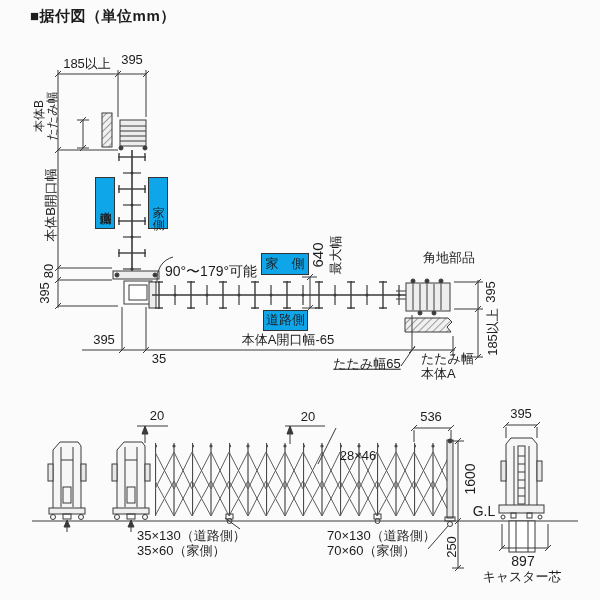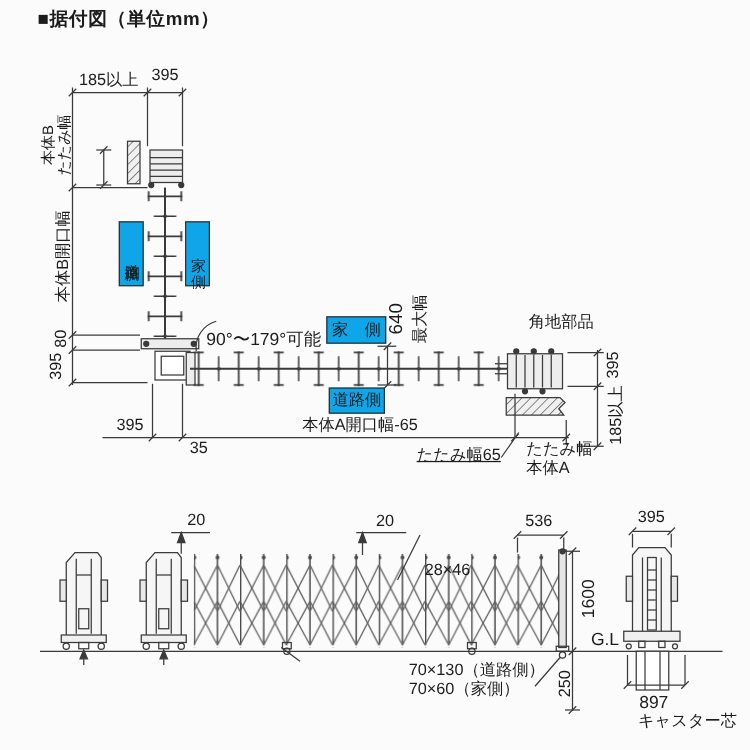--- a/index.html
+++ b/index.html
@@ -329,18 +329,20 @@
 本体A</div>
 
 <div class="lbl ctr" style="left:157px;top:416px;">20</div>
 <div class="lbl ctr" style="left:308px;top:417px;">20</div>
 <div class="lbl ctr" style="left:358px;top:418px;margin-top:38px;">28×46</div>
 <div class="lbl ctr" style="left:431px;top:417px;">536</div>
 <div class="lbl ctr" style="left:521px;top:414px;">395</div>
 <div class="lbl rot fs14" style="left:471px;top:479px;">1600</div>
 <div class="lbl ctr fs14" style="left:484px;top:512px;text-align:right;">G.L</div>
 <div class="lbl rot" style="left:452px;top:547px;">250</div>
+<div class="lbl" style="left:137px;top:529px;">35×130（道路側）
+35×60（家側）</div>
 <div class="lbl" style="left:327px;top:529px;">70×130（道路側）
 70×60（家側）</div>
 <div class="lbl ctr fs14" style="left:523px;top:562px;">897</div>
-<div class="lbl ctr" style="left:522px;top:577px;margin-left:28px;">キャスター芯</div>
+<div class="lbl ctr" style="left:522px;top:577px;">キャスター芯</div>
 
 </div>
 
 </body></html>

